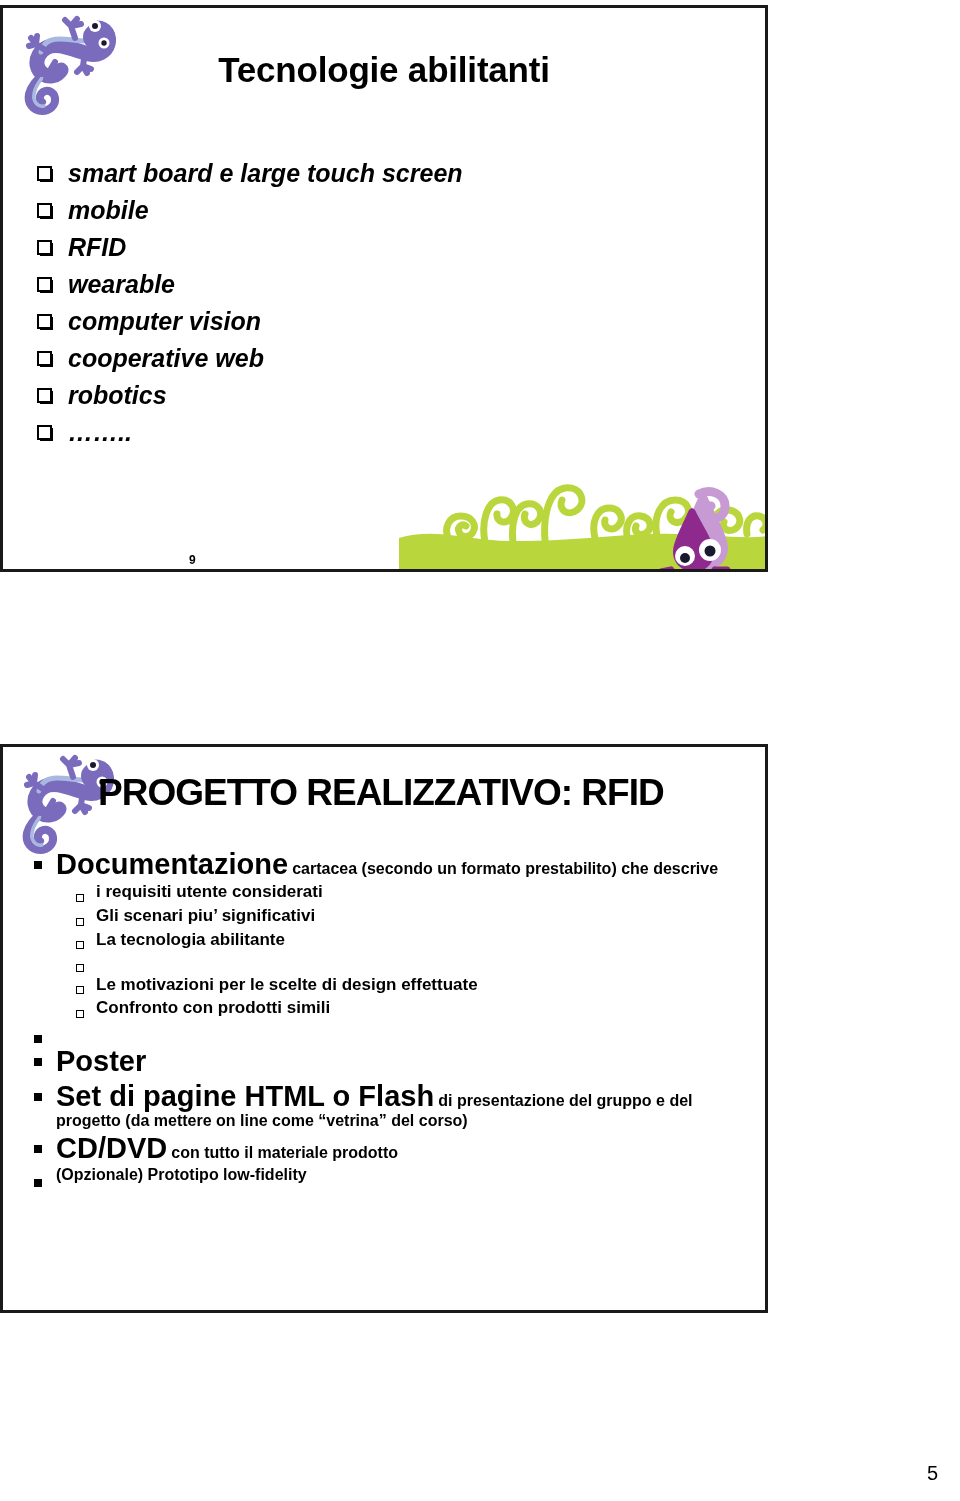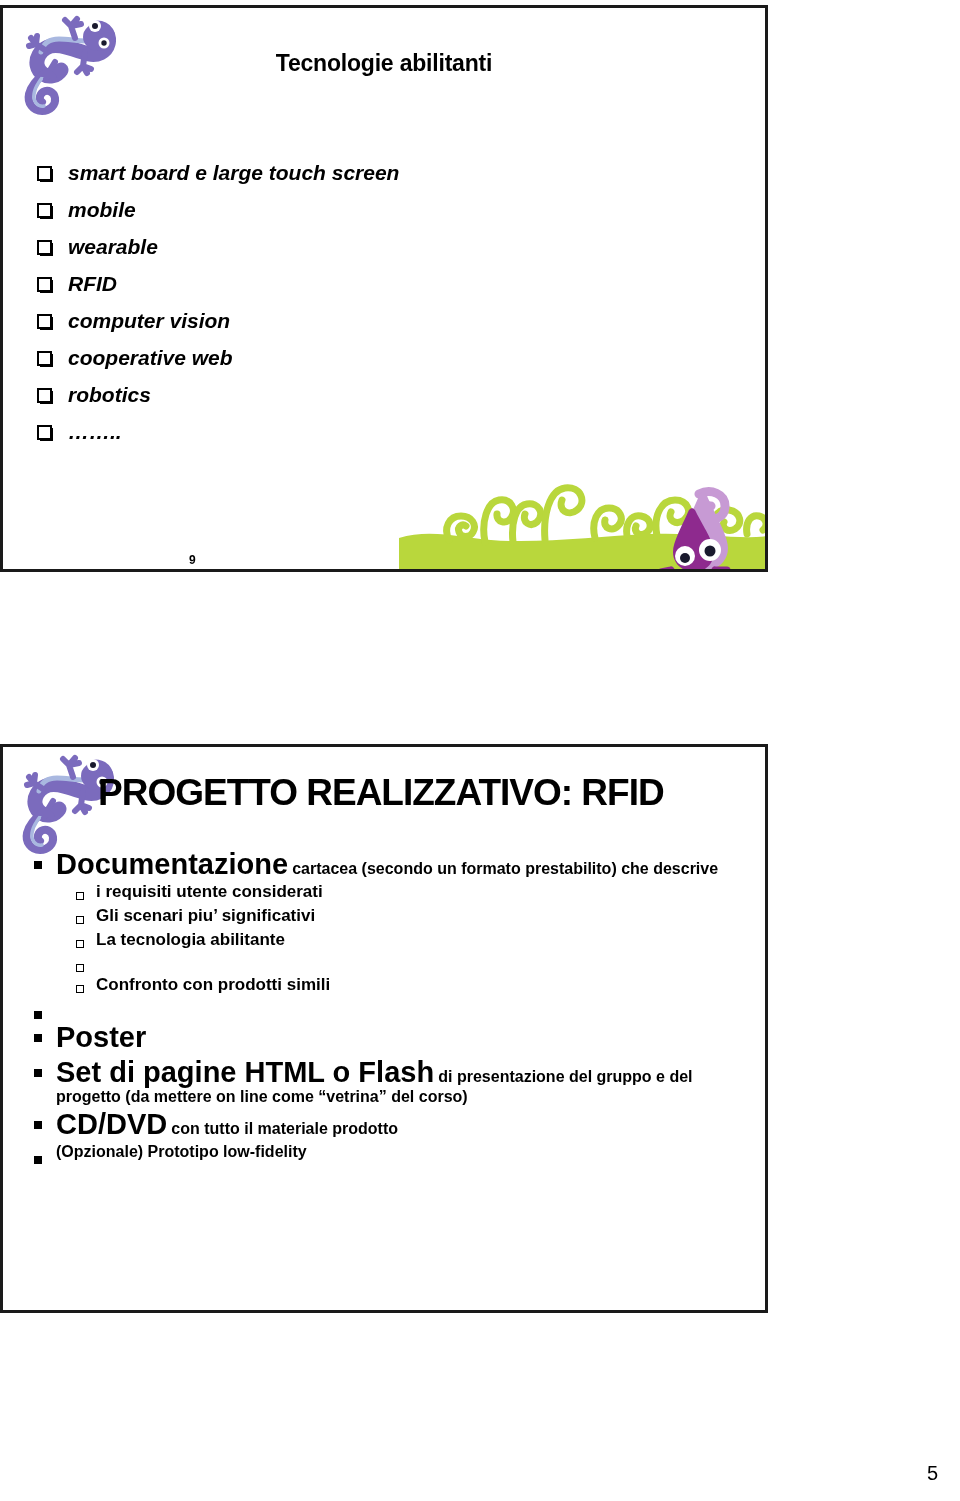--- a/index.html
+++ b/index.html
@@ -48,21 +48,21 @@
     position: absolute;
     font-weight: bold;
     color: #000000;
     white-space: nowrap;
     letter-spacing: -0.2px;
   }
   #title-1 {
     left: 0; right: 0;
     top: 42px;
     text-align: center;
-    font-size: 23px;
+    font-size: 35px;
   }
   #title-2 {
     left: 98px;
     top: 772px;
     font-size: 37px;
     letter-spacing: -1px;
   }
 
   
   .checklist {
@@ -97,21 +97,21 @@
   .cb::after {
     content: "";
     position: absolute;
     left: 0; top: 0;
     width: 11px; height: 11px;
     background: #ffffff;
     border: 2px solid #000000;
     box-sizing: content-box;
   }
   .checklist .txt {
-    font-size: 21px;
+    font-size: 25px;
     font-weight: bold;
     font-style: italic;
     color: #000000;
     line-height: 26px;
     white-space: nowrap;
   }
 
   
   .outline {
     position: absolute;
@@ -146,21 +146,21 @@
     font-size: 16px;
     font-weight: bold;
   }
   .sublist {
     margin: 2px 0 3px 0;
     padding: 0;
     list-style: none;
   }
   .sublist li {
     display: flex;
-    align-items: flex-start;
+    align-items: center;
     margin: 0 0 3px 42px;
   }
   .hsq {
     width: 6px;
     height: 6px;
     border: 1px solid #000000;
     background: #ffffff;
     flex: 0 0 auto;
     margin-top: 10px;
     margin-right: 12px;
@@ -234,25 +234,25 @@
       <li>
           <span class="cb"></span>
           <span class="txt">smart board e large touch screen</span>
         </li>
       <li>
           <span class="cb"></span>
           <span class="txt">mobile</span>
         </li>
       <li>
           <span class="cb"></span>
+          <span class="txt">RFID</span>
+        </li>
+      <li>
+          <span class="cb"></span>
           <span class="txt">wearable</span>
-        </li>
-      <li>
-          <span class="cb"></span>
-          <span class="txt">RFID</span>
         </li>
       <li>
           <span class="cb"></span>
           <span class="txt">computer vision</span>
         </li>
       <li>
           <span class="cb"></span>
           <span class="txt">cooperative web</span>
         </li>
       <li>
@@ -337,20 +337,24 @@
         </li>
       <li>
           <span class="hsq"></span>
           <span class="txt">La tecnologia abilitante</span>
         </li>
       <li>
           <span class="hsq"></span>
         </li>
       <li>
           <span class="hsq"></span>
+          <span class="txt">Le motivazioni per le scelte di design effettuate</span>
+        </li>
+      <li>
+          <span class="hsq"></span>
           <span class="txt">Confronto con prodotti simili</span>
         </li>
     </ul>
 
     <div class="lvl1">
       <span class="sq"></span>
     </div>
 
     <div class="lvl1">
       <span class="sq"></span>

